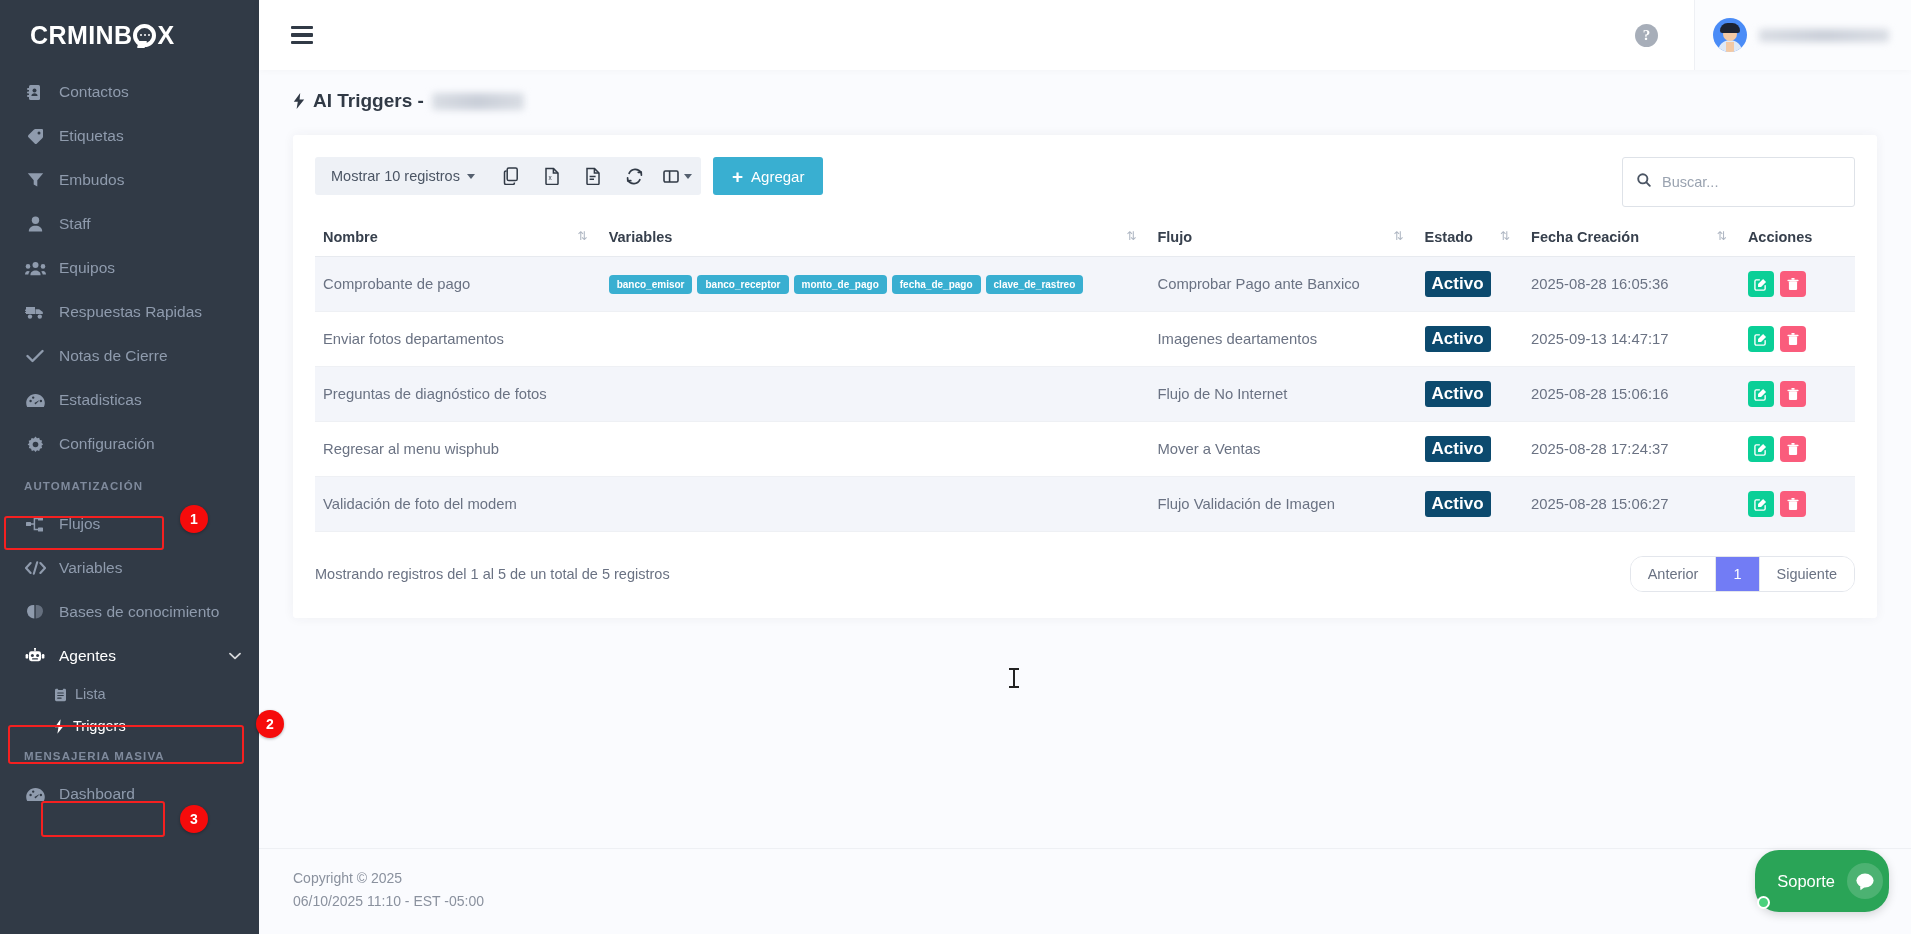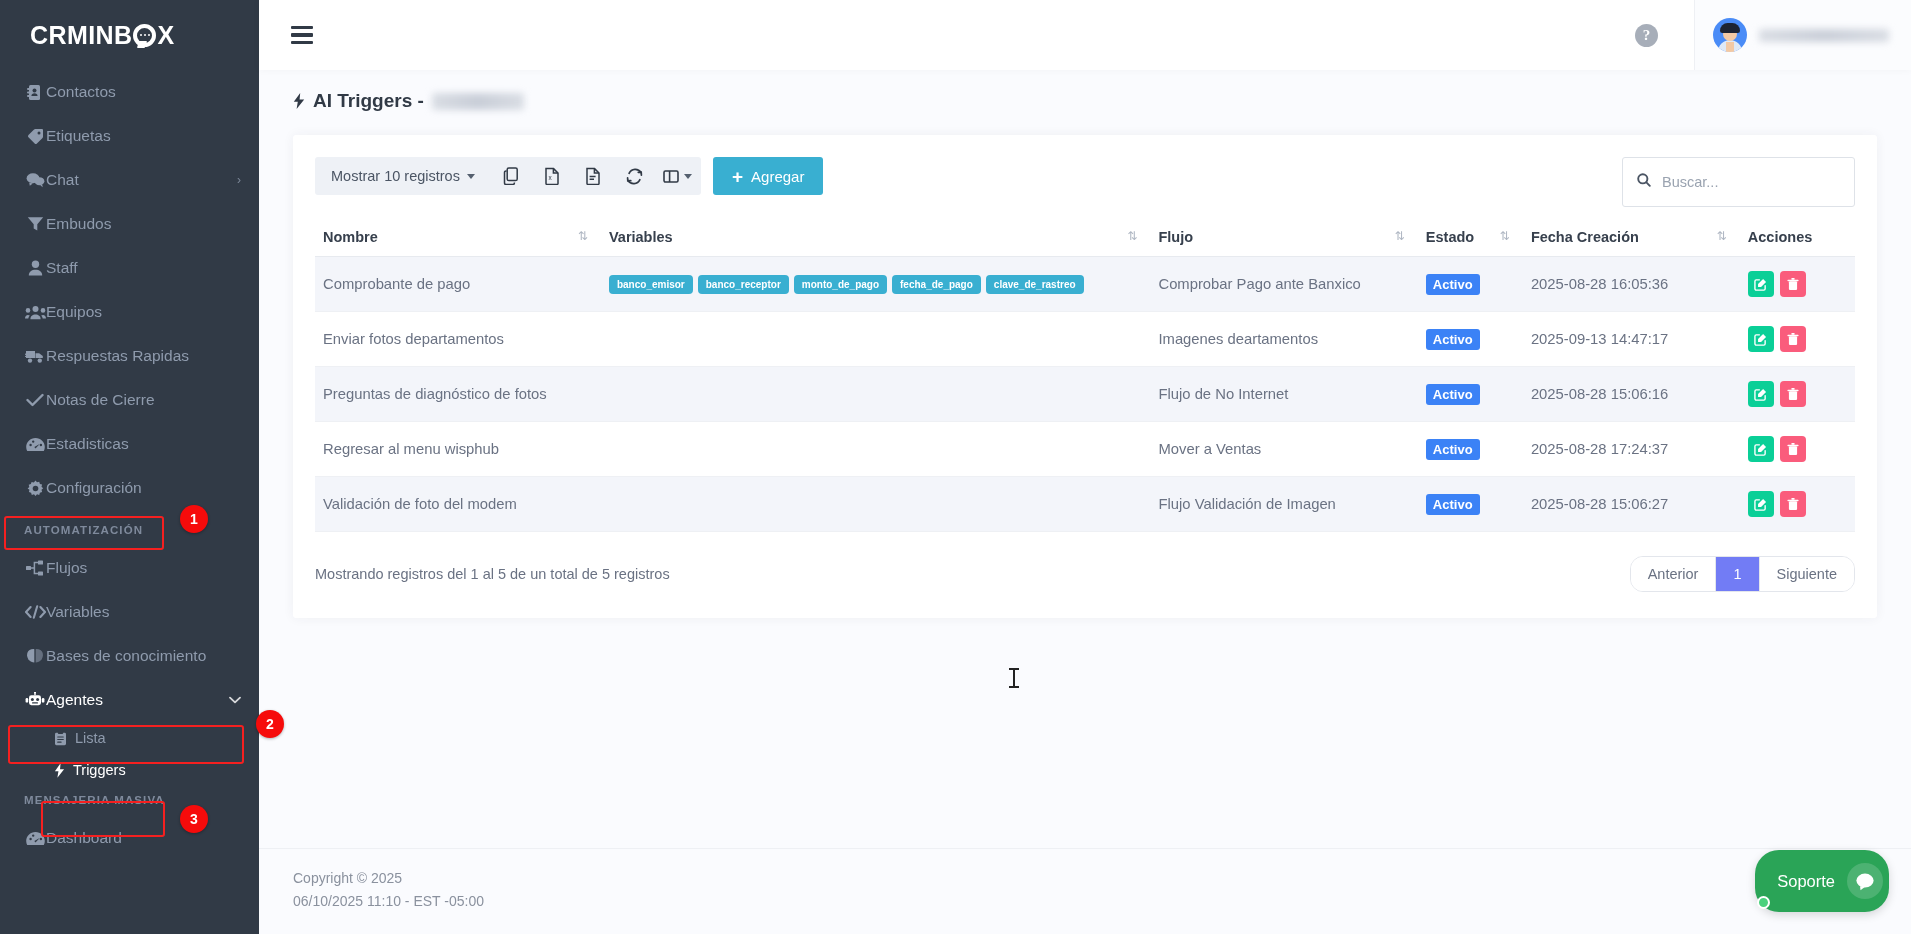--- a/index.html
+++ b/index.html
@@ -34,21 +34,21 @@
     background: #fff; bottom: -5px; left: 1px;
     transform: skewX(-18deg); border-radius: 1px;
   }
   .brand-o .dots {
     position: absolute; inset: 0; display: flex; align-items: center;
     justify-content: center; gap: 1.5px;
   }
   .brand-o .dots i { width: 2.5px; height: 2.5px; background: #fff; border-radius: 50%; display:block; }
 
   .nav-item {
-    display: flex; align-items: center; 
+    display: flex; align-items: center; gap: 13px;
     height: 44px; padding: 0 18px 0 24px;
     font-size: 15.5px; color: #8f9bad; cursor: pointer;
     position: relative; white-space: nowrap;
   }
   .nav-ico {
     width: 22px; min-width: 22px; display: flex;
     align-items: center; justify-content: center; color: #8f9bad;
   }
   .nav-ico svg { display: block; }
   .nav-caret { margin-left: auto; font-size: 12px; opacity: .8; }
@@ -182,22 +182,22 @@
   .col-estado { width: 110px; }
   .col-fecha { width: 230px; }
   .col-acciones { width: 120px; }
 
   .tag {
     display: inline-block; background: #39afd1; color: #fff;
     font-size: 10px; font-weight: 700; border-radius: 4px;
     padding: 4px 8px; margin-right: 5px; white-space: nowrap;
   }
   .badge-activo {
-    display: inline-block; background: #3b82f6; color: #fff;
-    font-size: 13px; font-weight: 700; border-radius: 3px;
+    display: inline-block; background: #0c4a6e; color: #fff;
+    font-size: 17px; font-weight: 700; border-radius: 3px;
     padding: 3px 7px;
   }
   .act-btns { display: flex; gap: 6px; }
   .act-btn {
     width: 26px; height: 26px; border-radius: 4px; border: none;
     display: flex; align-items: center; justify-content: center;
     cursor: pointer; color: #fff;
   }
   .act-edit { background: #0acf97; }
   .act-del  { background: #fa5c7c; }
@@ -286,32 +286,20 @@
     <div class="nav-item">
       <span class="nav-ico">
         <svg width="17" height="17" viewBox="0 0 17 17" fill="currentColor">
             <path d="M8.2 1H15a1 1 0 011 1v6.8a1.6 1.6 0 01-.47 1.13l-5.6 5.6a1.6 1.6 0 01-2.26 0L1.46 9.33a1.6 1.6 0 010-2.26l5.6-5.6A1.6 1.6 0 018.2 1z"></path>
             <circle cx="12" cy="5" r="1.5" fill="#313a46"></circle>
           </svg>
       </span>
       <span class="nav-label">Etiquetas</span>
     </div>
 
-    <div class="nav-item">
-      <span class="nav-ico">
-        <svg width="19" height="16" viewBox="0 0 19 16" fill="currentColor">
-            <ellipse cx="7" cy="6.3" rx="6.4" ry="5"></ellipse>
-            <path d="M3.2 10.6l.6 3.2 3-2.4z"></path>
-            <ellipse cx="13.4" cy="9.2" rx="5" ry="4"></ellipse>
-            <path d="M16.2 12.6l.5 2.6-2.4-2z"></path>
-          </svg>
-      </span>
-      <span class="nav-label">Chat</span>
-      <span class="nav-caret">›</span>
-    </div>
 
     <div class="nav-item">
       <span class="nav-ico">
         <svg width="17" height="16" viewBox="0 0 17 16" fill="currentColor">
             <path d="M.8 1.2h15.4L10.3 8.3v6.2L6.7 12.6V8.3z"></path>
           </svg>
       </span>
       <span class="nav-label">Embudos</span>
     </div>
 

